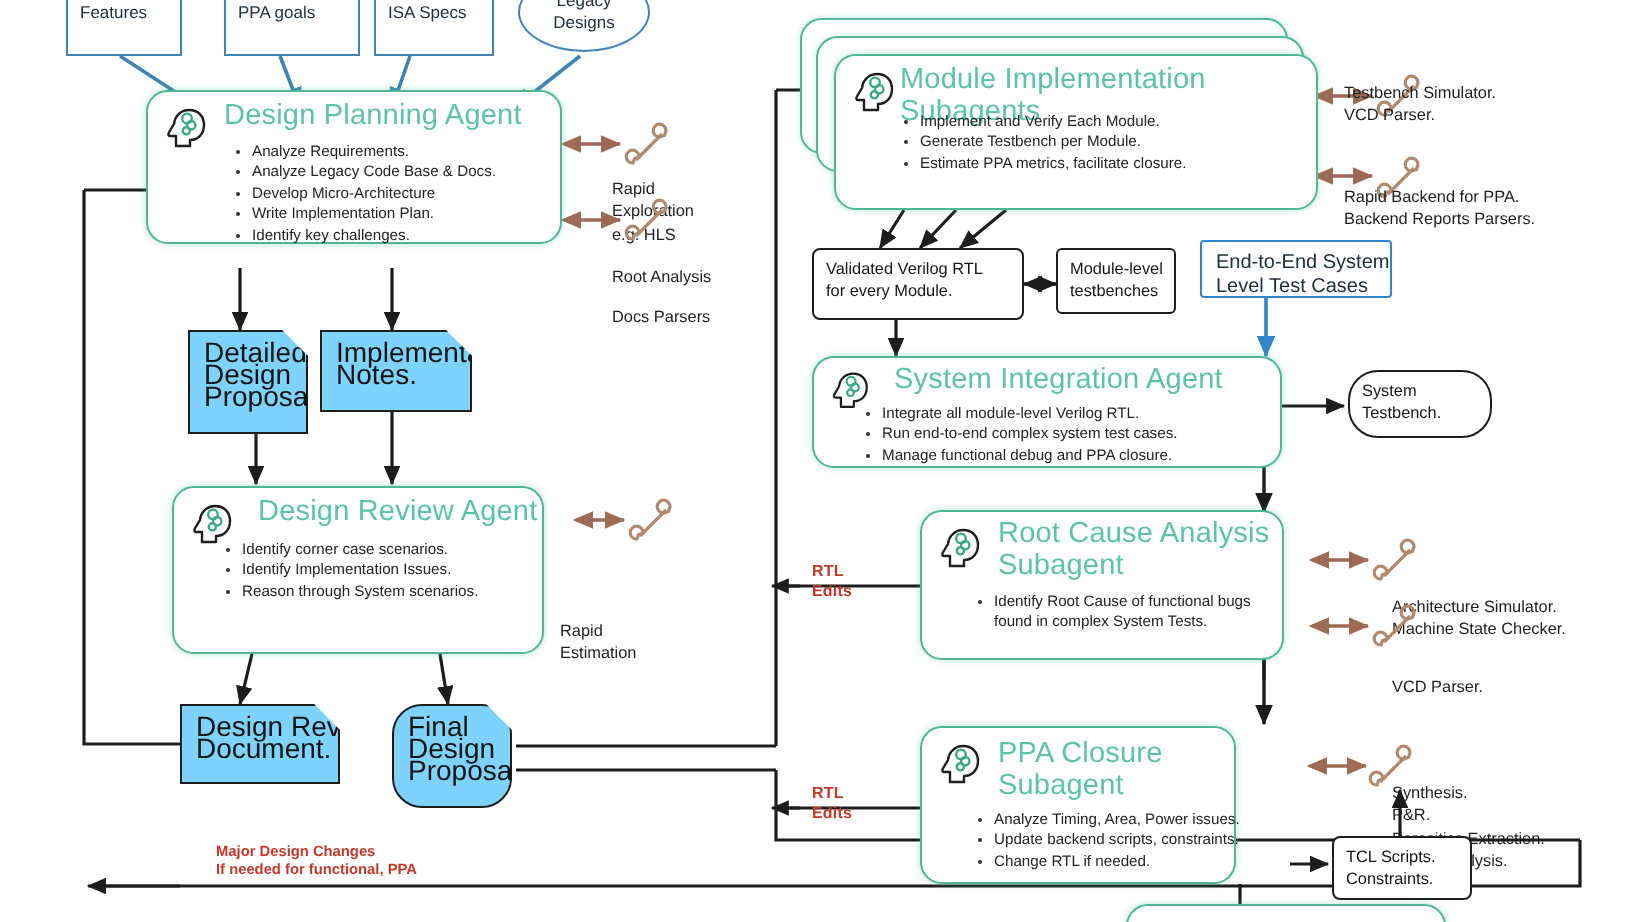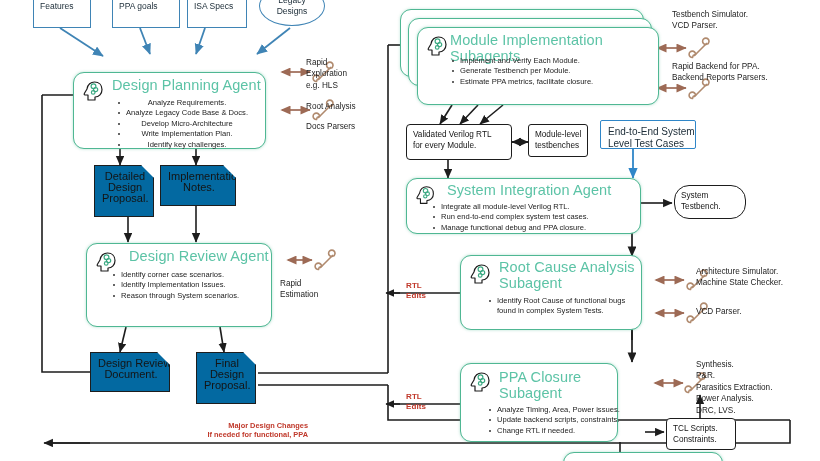--- a/index.html
+++ b/index.html
@@ -48,51 +48,51 @@
   .agent ul li.wrap{white-space:normal;}
 
   
   .stackcopy{
     position:absolute;border:1.5px solid #4fb793;border-radius:11px;background:#fff;
     box-shadow:0 0 3px rgba(79,183,147,.35);
   }
 
   
   .docbox{
-    border:1.6px solid #1d1d1d;background:#0369a1;
-    font-size:11px;line-height:11px;color:#141414;
+    border:1.6px solid #1d1d1d;background:#7dd3fc;
+    font-size:14px;line-height:11px;color:#141414;
     padding:5px 5px 0 7px;
-    text-align:center;
   }
   .cut{clip-path:polygon(0 0,calc(100% - 13px) 0,100% 13px,100% 100%,0 100%);}
   .rbox{
     border:1.6px solid #1d1d1d;background:#fff;border-radius:4px;
     font-size:8.2px;line-height:11px;color:#141414;
     padding:4px 4px 0 6px;
   }
   .rbox.r2{border-radius:3px;}
   .bluebox{
     border:1.8px solid #2f86c8;background:#fff;border-radius:2px;
     font-size:10px;line-height:12px;color:#20303b;
     padding:5px 5px 0 7px;
   }
   .docbox .ln,.rbox .ln,.bluebox .ln{display:block;white-space:nowrap;}
 
   
   .toollabel{
     position:absolute;font-size:8.2px;line-height:11.4px;color:#1d1d1d;
     white-space:pre-line;
+    margin-top:32px;
   }
   .redlabel{
     position:absolute;font-size:8px;line-height:10px;color:#c0392b;
     font-weight:bold;white-space:pre-line;letter-spacing:.1px;
   }
   .redsmall{
     position:absolute;font-size:7.4px;line-height:9px;color:#c0392b;
-    font-weight:bold;white-space:pre-line;text-align:right;
+    font-weight:bold;white-space:pre-line;text-align:left;
   }
   .wrench{position:absolute;}
   .headicon{position:absolute;}
 </style>
 </head>
 <body>
 
 <div id="canvas">
 
   <svg class="wires" viewBox="0 0 820 461">
@@ -215,21 +215,21 @@
   </div>
   <div class="node inbox cut" style="left:187px;top:-14px;width:60px;height:42px;">
     <span class="ln">Docs</span>
     <span class="ln">ISA Specs</span>
   </div>
   <div class="node ellipse" style="left:259px;top:-14px;width:66px;height:40px;">
     <span>Legacy</span>
     <span>Designs</span>
   </div>
 
-  <div class="node agent" style="left:73px;top:72px;width:193px;height:77px;text-align:center;">
+  <div class="node agent" style="left:73px;top:45px;width:208px;height:77px;">
     <svg class="headicon" style="left:7px;top:6px;" width="26" height="26" viewBox="0 0 26 26">
       <path d="M7,21 L7,16 L4,16 C3,16 3,15 3.6,14 L6,10 C6.5,5.5 10,3 13.5,3 C18,3 21,6 21,10.5 C21,15 18,18 14,18 L14,21 Z" fill="none" stroke="#1d1d1d" stroke-width="1.2" stroke-linejoin="round"></path>
       <circle cx="12.5" cy="7.2" r="2.4" fill="none" stroke="#3aa982" stroke-width="1.2"></circle>
       <circle cx="14.6" cy="10.6" r="2.1" fill="none" stroke="#3aa982" stroke-width="1.2"></circle>
       <circle cx="12.2" cy="13.4" r="1.8" fill="none" stroke="#3aa982" stroke-width="1.2"></circle>
     </svg>
     <div class="title" style="left:38px;top:5px;">Design Planning Agent</div>
     <ul style="left:42px;top:25px;">
       <li>Analyze Requirements.</li>
       <li>Analyze Legacy Code Base &amp; Docs.</li>
@@ -292,21 +292,21 @@
       <path d="M21,5.5 a3.2,3.2 0 1,0 -3,3 l2.2,-.8 z"></path>
     </g>
   </svg>
   <div class="toollabel" style="left:280px;top:278px;">Rapid
 Estimation</div>
 
   <div class="node docbox cut" style="left:90px;top:352px;width:80px;height:40px;">
     <span class="ln">Design Review</span>
     <span class="ln">Document.</span>
   </div>
-  <div class="node docbox cut" style="left:196px;top:352px;width:60px;height:52px;">
+  <div class="node docbox cut" style="left:196px;top:352px;width:60px;height:52px;border-radius:15px;">
     <span class="ln">Final</span>
     <span class="ln">Design</span>
     <span class="ln">Proposal.</span>
   </div>
 
   <div class="redsmall" style="left:108px;top:421px;width:200px;">Major Design Changes
 If needed for functional, PPA</div>
 
   <div class="stackcopy" style="left:400px;top:9px;width:242px;height:66px;"></div>
   <div class="stackcopy" style="left:408px;top:18px;width:242px;height:66px;"></div>

